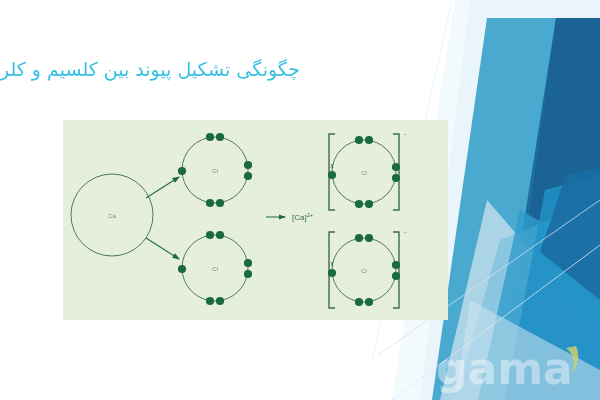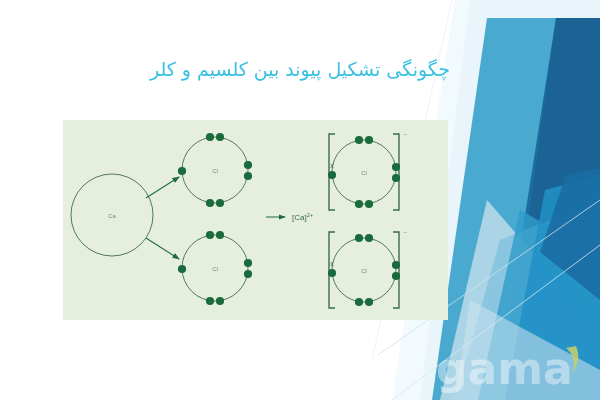--- a/index.html
+++ b/index.html
@@ -24,21 +24,21 @@
     inset: 0;
     pointer-events: none;
   }
 
   
   #slide-title {
     position: absolute;
     left: 0;
     right: 0;
     top: 58px;
-    text-align: right;
+    text-align: left;
     direction: rtl;
     color: #38c0e2;
     font-size: 19px;
     font-family: "DejaVu Sans", "Liberation Sans", sans-serif;
     letter-spacing: 0px;
     white-space: nowrap;
     padding-right: 150px;
     box-sizing: border-box;
   }
 

